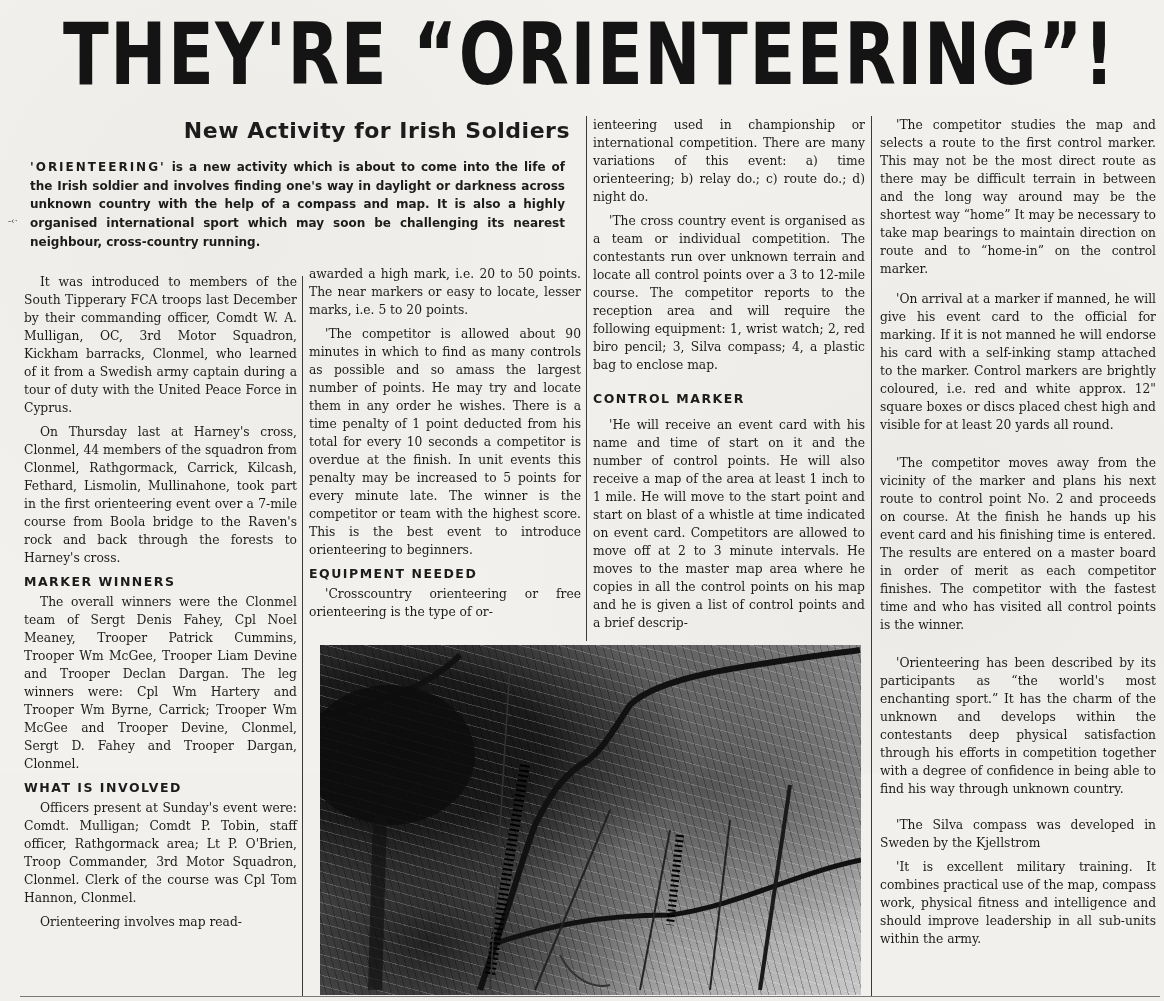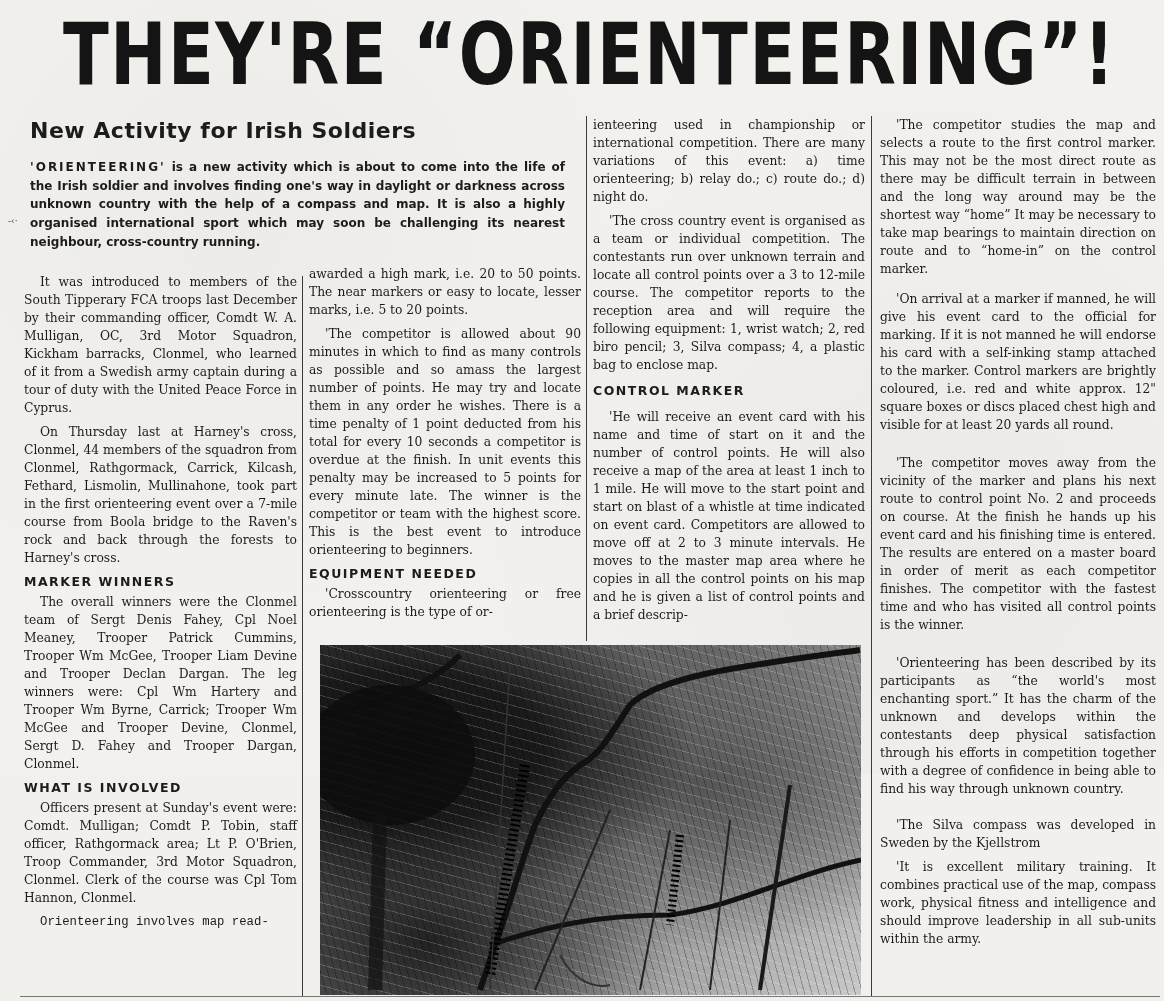--- a/index.html
+++ b/index.html
@@ -27,21 +27,21 @@
     color: #141414;
     transform: scaleX(0.78);
     transform-origin: left center;
     white-space: nowrap;
     width: 1455px;
   }
   .subhead {
     position: absolute; left: 30px; top: 118px; width: 540px;
     font-family: "DejaVu Sans", sans-serif;
     font-weight: bold; font-size: 22px;
-    text-align: left; letter-spacing: 0.5px;
+    text-align: right; letter-spacing: 0.5px;
   }
   .intro {
     position: absolute; left: 30px; top: 158px; width: 535px;
     font-family: "DejaVu Sans", sans-serif;
     font-weight: bold; font-size: 12px; line-height: 18.7px;
     text-align: justify;
   }
   .intro .lead { letter-spacing: 2px; }
   .col {
     position: absolute;
@@ -98,34 +98,34 @@
   <div class="rule" style="left:871px; top:116px; width:1px; height:880px;"></div>
   <div class="rule" style="left:20px; top:996px; width:1140px; height:1px; background:#777;"></div>
 
   <div class="col" id="col1">
     <p>It was introduced to members of the South Tipperary FCA troops last December by their commanding officer, Comdt W. A. Mulligan, OC, 3rd Motor Squadron, Kickham barracks, Clonmel, who learned of it from a Swedish army captain during a tour of duty with the United Peace Force in Cyprus.</p>
     <p>On Thursday last at Harney's cross, Clonmel, 44 members of the squadron from Clonmel, Rathgormack, Carrick, Kilcash, Fethard, Lismolin, Mullinahone, took part in the first orienteering event over a 7-mile course from Boola bridge to the Raven's rock and back through the forests to Harney's cross.</p>
     <h3>MARKER WINNERS</h3>
     <p>The overall winners were the Clonmel team of Sergt Denis Fahey, Cpl Noel Meaney, Trooper Patrick Cummins, Trooper Wm McGee, Trooper Liam Devine and Trooper Declan Dargan. The leg winners were: Cpl Wm Hartery and Trooper Wm Byrne, Carrick; Trooper Wm McGee and Trooper Devine, Clonmel, Sergt D. Fahey and Trooper Dargan, Clonmel.</p>
     <h3>WHAT IS INVOLVED</h3>
     <p>Officers present at Sunday's event were: Comdt. Mulligan; Comdt P. Tobin, staff officer, Rathgormack area; Lt P. O'Brien, Troop Commander, 3rd Motor Squadron, Clonmel. Clerk of the course was Cpl Tom Hannon, Clonmel.</p>
-    <p style="white-space:nowrap;font-family:Liberation Mono, monospace;">Orienteering involves map read-</p>
+    <p style="white-space:nowrap;">Orienteering involves map read-</p>
   </div>
 
   <div class="col" id="col2">
     <p class="cont">awarded a high mark, i.e. 20 to 50 points. The near markers or easy to locate, lesser marks, i.e. 5 to 20 points.</p>
     <p>'The competitor is allowed about 90 minutes in which to find as many controls as possible and so amass the largest number of points. He may try and locate them in any order he wishes. There is a time penalty of 1 point deducted from his total for every 10 seconds a competitor is overdue at the finish. In unit events this penalty may be increased to 5 points for every minute late. The winner is the competitor or team with the highest score. This is the best event to introduce orienteering to beginners.</p>
     <h3>EQUIPMENT NEEDED</h3>
     <p>'Crosscountry orienteering or free orienteering is the type of or-</p>
   </div>
 
   <div class="col" id="col3">
     <p class="cont">ienteering used in championship or international competition. There are many variations of this event: a) time orienteering; b) relay do.; c) route do.; d) night do.</p>
     <p>'The cross country event is organised as a team or individual competition. The contestants run over unknown terrain and locate all control points over a 3 to 12-mile course. The competitor reports to the reception area and will require the following equipment: 1, wrist watch; 2, red biro pencil; 3, Silva compass; 4, a plastic bag to enclose map.</p>
-    <h3 style="margin-top:8px; margin-bottom:8px;">CONTROL MARKER</h3>
+    <h3 style="margin-top:16px; margin-bottom:8px;">CONTROL MARKER</h3>
     <p>'He will receive an event card with his name and time of start on it and the number of control points. He will also receive a map of the area at least 1 inch to 1 mile. He will move to the start point and start on blast of a whistle at time indicated on event card. Competitors are allowed to move off at 2 to 3 minute intervals. He moves to the master map area where he copies in all the control points on his map and he is given a list of control points and a brief descrip-</p>
   </div>
 
   <div class="col" id="col4">
     <p style="margin-bottom:12px;">'The competitor studies the map and selects a route to the first control marker. This may not be the most direct route as there may be difficult terrain in between and the long way around may be the shortest way “home” It may be necessary to take map bearings to maintain direction on route and to “home-in” on the control marker.</p>
     <p style="margin-bottom:20px;">'On arrival at a marker if manned, he will give his event card to the official for marking. If it is not manned he will endorse his card with a self-inking stamp attached to the marker. Control markers are brightly coloured, i.e. red and white approx. 12" square boxes or discs placed chest high and visible for at least 20 yards all round.</p>
     <p style="margin-bottom:20px;">'The competitor moves away from the vicinity of the marker and plans his next route to control point No. 2 and proceeds on course. At the finish he hands up his event card and his finishing time is entered. The results are entered on a master board in order of merit as each competitor finishes. The competitor with the fastest time and who has visited all control points is the winner.</p>
     <p style="margin-bottom:18px;">'Orienteering has been described by its participants as “the world's most enchanting sport.” It has the charm of the unknown and develops within the contestants deep physical satisfaction through his efforts in competition together with a degree of confidence in being able to find his way through unknown country.</p>
     <p>'The Silva compass was developed in Sweden by the Kjellstrom</p>
     <p style="margin-bottom:18px;">'It is excellent military training. It combines practical use of the map, compass work, physical fitness and intelligence and should improve leadership in all sub-units within the army.</p>

